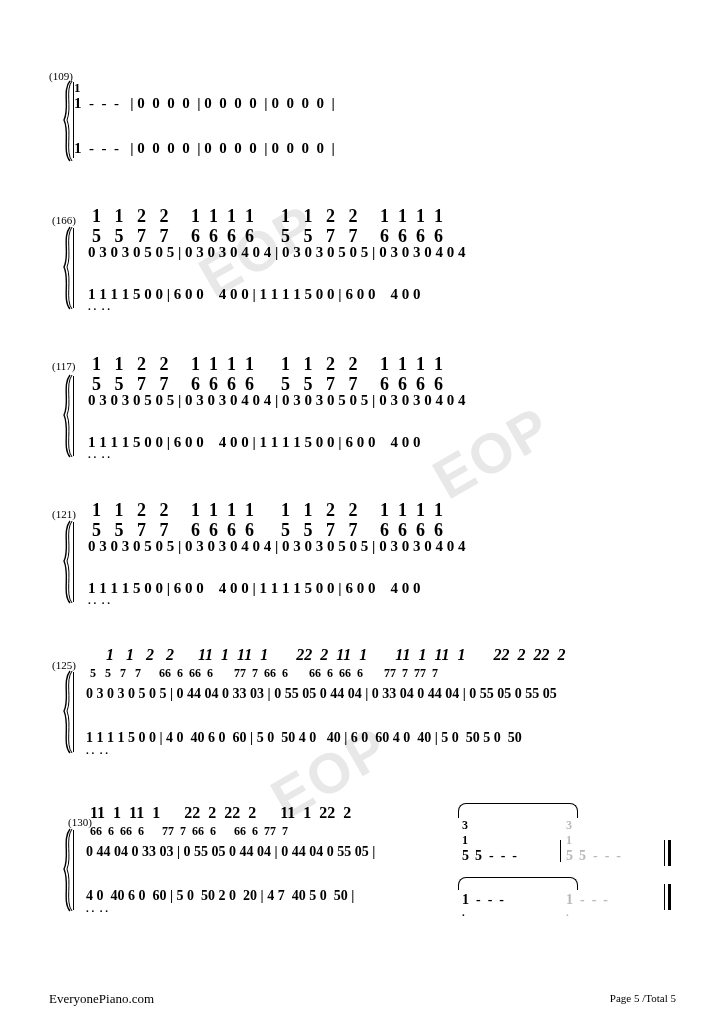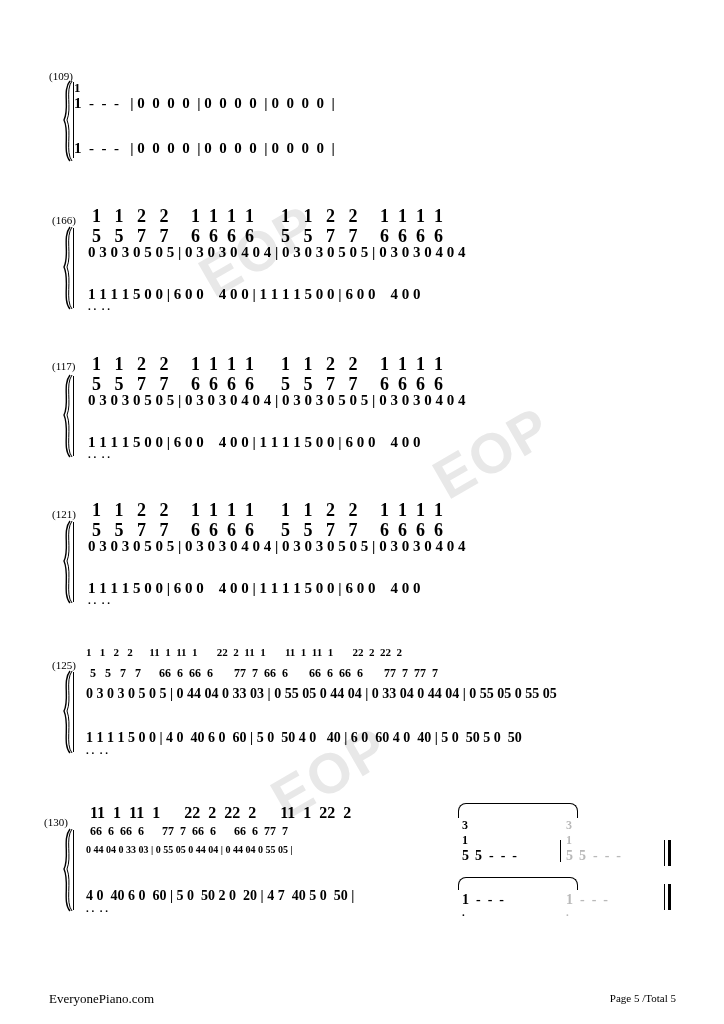--- a/index.html
+++ b/index.html
@@ -193,40 +193,40 @@
   <div class="system">
     <div class="measure-label" style="left:52px; top:659px;">(125)</div>
     <div class="brace" style="left:58px; top:670px;">
       <svg width="16" height="84" viewBox="0 0 16 84">
         <path d="M12 1 C4 11, 12 29, 6 41 C12 54, 4 74, 12 83" stroke="#000" stroke-width="1.4" fill="none"></path>
         <path d="M14 1 C7 11, 14 29, 9 41 C14 54, 7 74, 14 83" stroke="#000" stroke-width="1" fill="none"></path>
       </svg>
     </div>
     <div class="barline" style="left:73px; top:672px; height:80px;"></div>
 
-    <div class="grp t" style="left:86px; top:646px; font-size:11px; letter-spacing:0;">1   1   2   2      11  1  11  1       22  2  11  1       11  1  11  1       22  2  22  2</div>
+    <div class="grp t" style="left:106px; top:646px; font-size:16px; letter-spacing:0;font-style:italic;">1   1   2   2      11  1  11  1       22  2  11  1       11  1  11  1       22  2  22  2</div>
     <div class="grp t" style="left:90px; top:666px; font-size:12px; letter-spacing:0;">5   5   7   7      66  6  66  6       77  7  66  6       66  6  66  6       77  7  77  7</div>
     <div class="grp u" style="left:86px; top:686px; font-size:14px; letter-spacing:0;">0 3 0 3 0 5 0 5 | 0 44 04 0 33 03 | 0 55 05 0 44 04 | 0 33 04 0 44 04 | 0 55 05 0 55 05</div>
     <div class="grp u" style="left:86px; top:730px; font-size:14px; letter-spacing:0;text-align:center;">1 1 1 1 5 0 0 | 4 0  40 6 0  60 | 5 0  50 4 0   40 | 6 0  60 4 0  40 | 5 0  50 5 0  50</div>
     <div class="dots" style="left:86px; top:744px; font-size:11px;">. .  . .</div>
   </div>
 
   <div class="system">
-    <div class="measure-label" style="left:44px; top:816px;">(130)</div>
+    <div class="measure-label" style="left:68px; top:816px;">(130)</div>
     <div class="brace" style="left:58px; top:828px;">
       <svg width="16" height="84" viewBox="0 0 16 84">
         <path d="M12 1 C4 11, 12 29, 6 41 C12 54, 4 74, 12 83" stroke="#000" stroke-width="1.4" fill="none"></path>
         <path d="M14 1 C7 11, 14 29, 9 41 C14 54, 7 74, 14 83" stroke="#000" stroke-width="1" fill="none"></path>
       </svg>
     </div>
     <div class="barline" style="left:73px; top:830px; height:80px;"></div>
 
     <div class="grp t" style="left:90px; top:804px; font-size:16px; letter-spacing:0;">11  1  11  1      22  2  22  2      11  1  22  2</div>
     <div class="grp t" style="left:90px; top:824px; font-size:12px; letter-spacing:0;">66  6  66  6      77  7  66  6      66  6  77  7</div>
-    <div class="grp u" style="left:86px; top:844px; font-size:10px; letter-spacing:0;">0 44 04 0 33 03 | 0 55 05 0 44 04 | 0 44 04 0 55 05 |</div>
+    <div class="grp u" style="left:86px; top:844px; font-size:14px; letter-spacing:0;">0 44 04 0 33 03 | 0 55 05 0 44 04 | 0 44 04 0 55 05 |</div>
     <div class="grp u" style="left:86px; top:888px; font-size:14px; letter-spacing:0;">4 0  40 6 0  60 | 5 0  50 2 0  20 | 4 7  40 5 0  50 |</div>
     <div class="dots" style="left:86px; top:902px; font-size:11px;">. .  . .</div>
 
     <div class="bracket" style="left:458px; top:803px; width:118px; height:14px;"></div>
     <div class="grp t" style="left:462px; top:818px; font-size:12px;">3</div>
     <div class="grp t" style="left:462px; top:833px; font-size:12px;">1</div>
     <div class="grp" style="left:462px; top:848px; font-size:14px;">5</div>
     <div class="grp" style="left:475px; top:848px; font-size:14px;">5  -  -  -</div>
 
     <div class="barline" style="left:560px; top:840px; height:22px;"></div>

